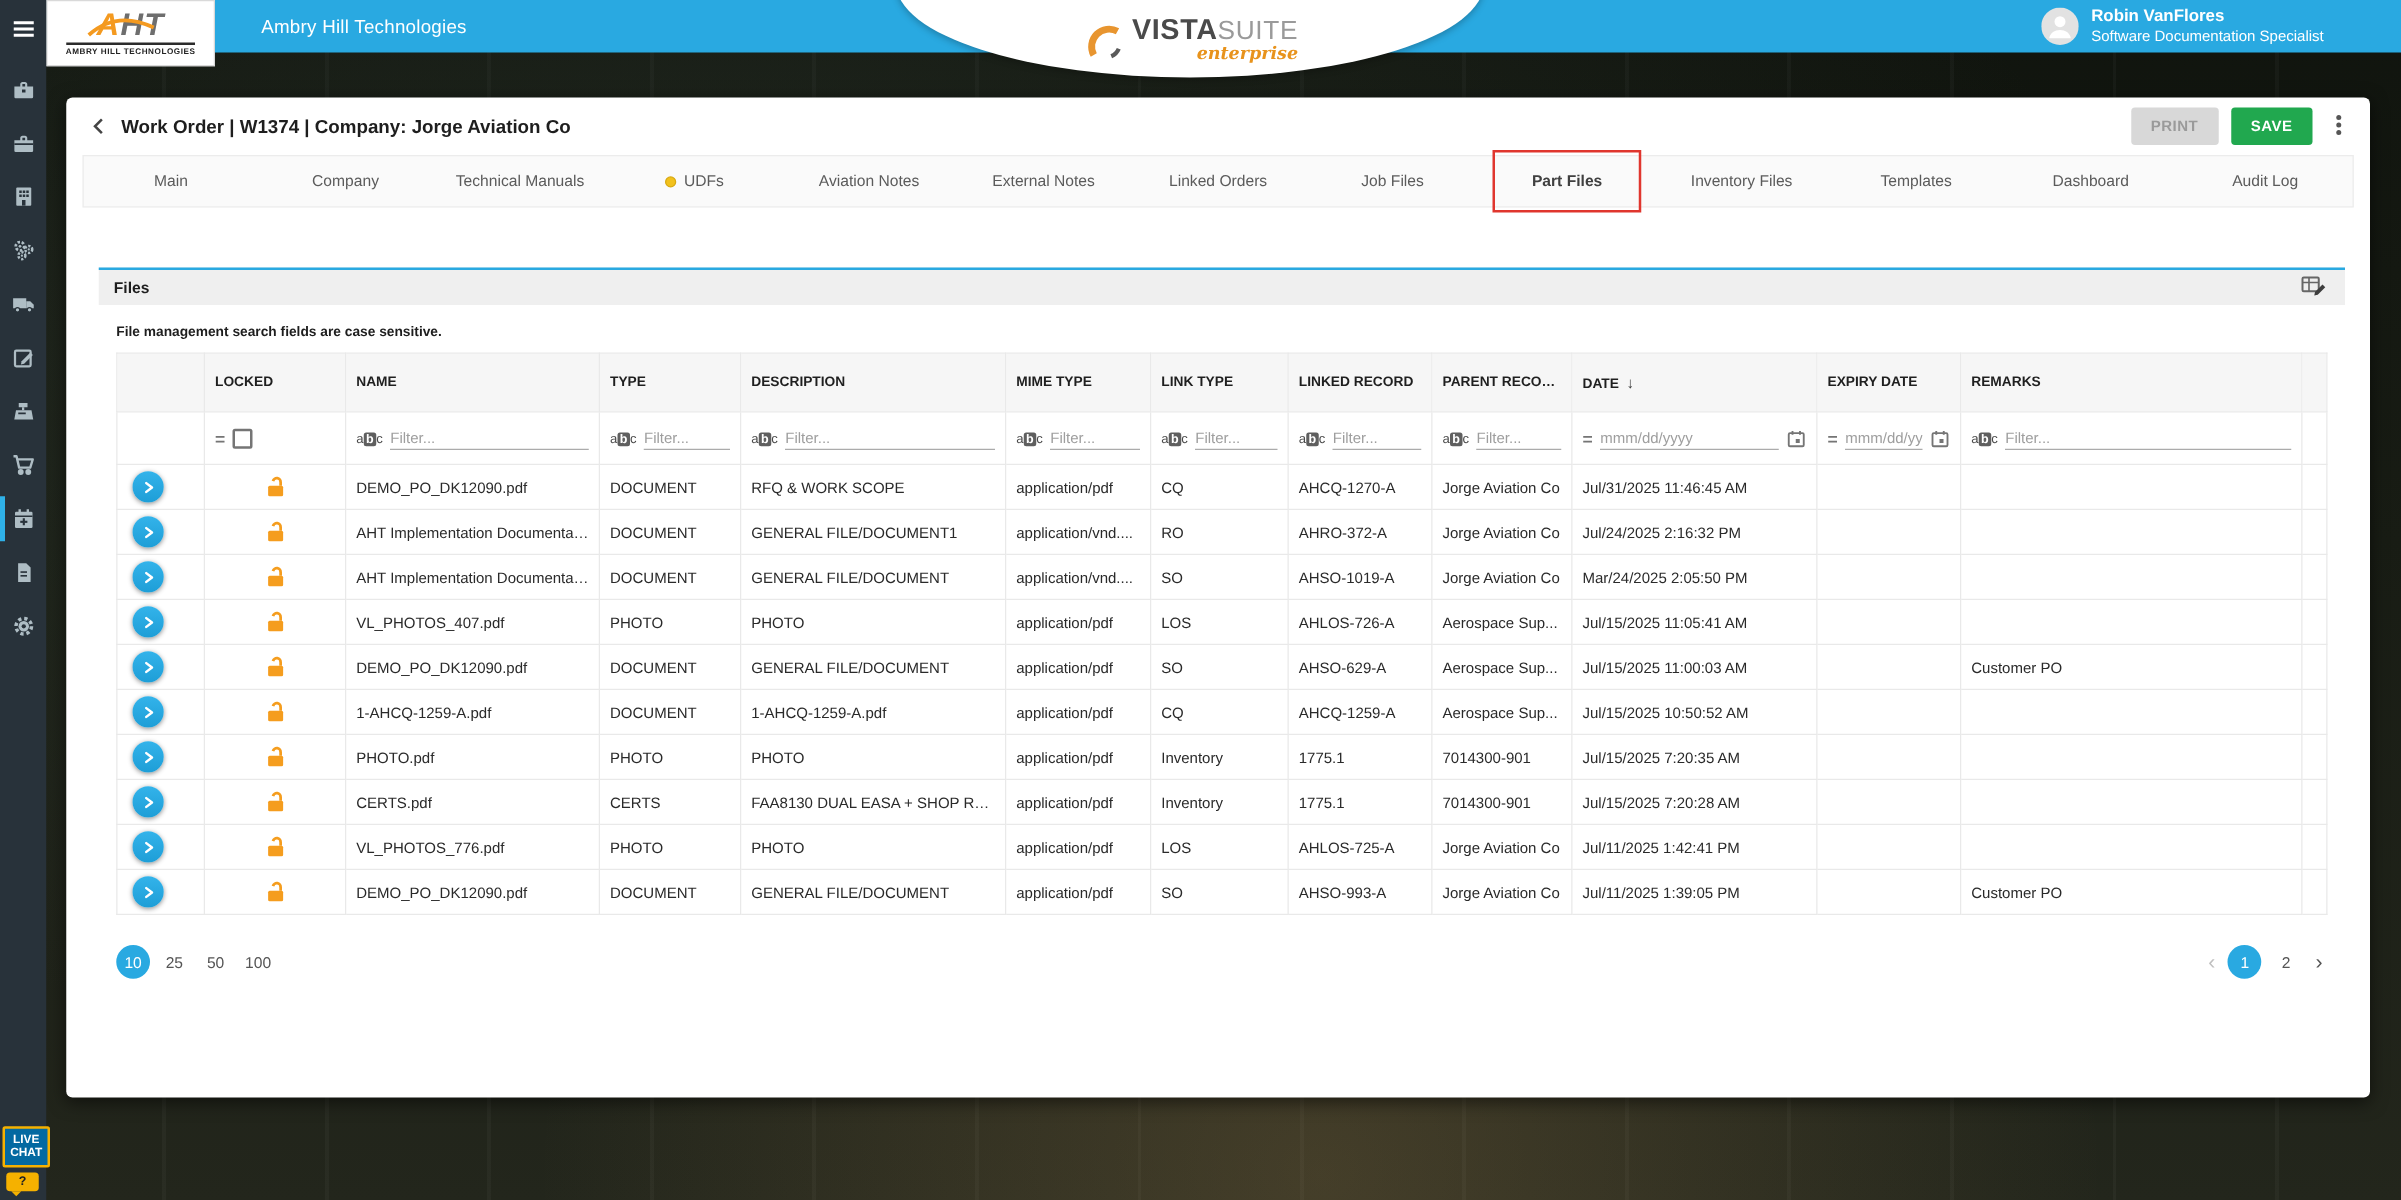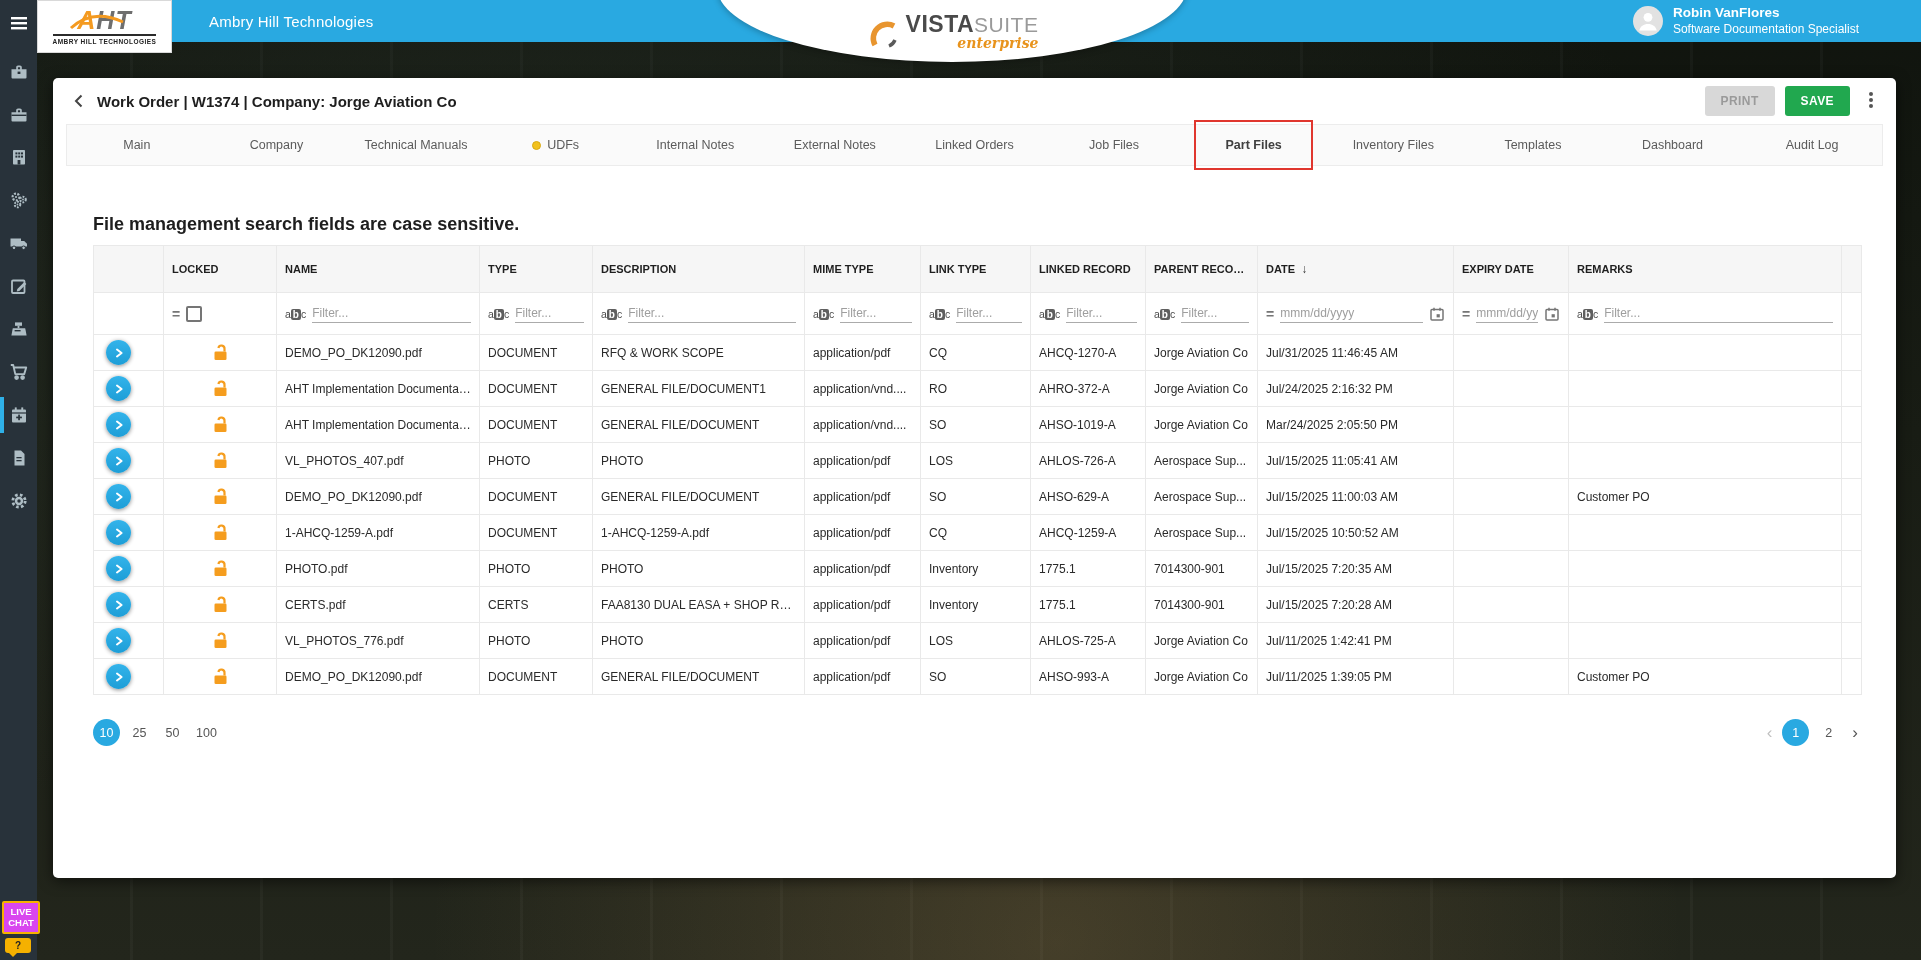--- a/index.html
+++ b/index.html
@@ -70,21 +70,21 @@
   .tab.highlighted { color:#404040; font-weight:bold; }
   .tab.highlighted::after { content:''; position:absolute; left:10px; right:10px; top:-5px; bottom:-5px;
     border:2px solid #E0362E; pointer-events:none; }
 
   
   .files-section { margin:48px 20px 0 26px; }
   .files-header { background:#EFEFEF; border-top:2px solid #29A9E1; height:30px; display:flex; align-items:center; padding:0 12px; }
   .files-title { font-size:12.5px; font-weight:bold; color:#1e1e1e; }
   .files-header .spacer { flex:1; }
   .edit-columns-btn { border:none; background:none; cursor:pointer; padding:2px; }
-  .files-note { font-size:18px; font-weight:bold; color:#1e1e1e; margin:16px 0 10px 14px; }
+  .files-note { font-size:11px; font-weight:bold; color:#1e1e1e; margin:16px 0 10px 14px; }
 
   
   .files-table { width:calc(100% - 28px); margin:0 14px; border-collapse:collapse; table-layout:fixed;
     border:1px solid #DCDCDC; font-size:12px; color:#2a2a2a; }
   .files-table th, .files-table td { border:1px solid #E9E9E9; white-space:nowrap; overflow:hidden; text-overflow:ellipsis; }
   .files-table thead tr.hdr th { background:#F6F6F6; font-size:11px; font-weight:bold; color:#1f1f1f; text-align:left;
     height:28px; padding:16px 8px; cursor:pointer; }
   .sort-arrow { font-weight:normal; font-size:12px; margin-left:6px; color:#3c3c3c; }
   tr.filter-row td { height:42px; background:#fff; }
   .filter-cell { display:flex; align-items:center; gap:6px; padding:0 8px; }
@@ -108,21 +108,21 @@
   .size-group { display:flex; align-items:center; gap:6px; }
   .pill { min-width:27px; height:27px; border-radius:50%; display:flex; align-items:center; justify-content:center;
     cursor:pointer; background:none; border:none; font-size:12.5px; color:#555; font-family:"Liberation Sans", sans-serif; padding:0 4px; }
   .pill.active { background:#29A9E1; color:#fff; }
   .page-group { margin-left:auto; display:flex; align-items:center; gap:6px; }
   .chev { font-size:17px; color:#555; background:none; border:none; cursor:pointer; padding:0 4px; }
   .chev.disabled { color:#c0c0c0; cursor:default; }
 
   
   .live-chat { position:absolute; left:2px; top:901px; width:38px; z-index:45; cursor:pointer; }
-  .live-chat-box { border:2px solid #F5B100; background:#d946ef; color:#fff; font-size:9.5px; font-weight:bold;
+  .live-chat-box { border:2px solid #F5B100; background:#0369a1; color:#fff; font-size:9.5px; font-weight:bold;
     line-height:1.2; text-align:center; padding:3px 0; border-radius:2px; }
   .chat-bubble { margin:4px 0 0 3px; width:26px; height:15px; background:#F5B100; border-radius:3px; position:relative;
     color:#222; font-size:10px; font-weight:bold; text-align:center; line-height:15px; }
   .chat-bubble::after { content:''; position:absolute; left:4px; top:100%; border:4px solid transparent; border-top-color:#F5B100; }
 
   
   col.w0{width:70px} col.w1{width:113px} col.w2{width:203px} col.w3{width:113px} col.w4{width:212px}
   col.w5{width:116px} col.w6{width:110px} col.w7{width:115px} col.w8{width:112px} col.w9{width:196px}
   col.w10{width:115px} col.w11{width:273px}
 </style>
@@ -293,21 +293,21 @@
         <span>Company</span>
       </div>
       <div class="tab">
         <span>Technical Manuals</span>
       </div>
       <div class="tab has-dot">
         <span class="dot"></span>
         <span>UDFs</span>
       </div>
       <div class="tab">
-        <span>Internal Notes</span>
+        <span>Aviation Notes</span>
       </div>
       <div class="tab">
         <span>External Notes</span>
       </div>
       <div class="tab">
         <span>Linked Orders</span>
       </div>
       <div class="tab">
         <span>Job Files</span>
       </div>
@@ -322,20 +322,31 @@
       </div>
       <div class="tab">
         <span>Dashboard</span>
       </div>
       <div class="tab">
         <span>Audit Log</span>
       </div>
     </div>
 
   <section class="files-section">
+    <div class="files-header">
+      <span class="files-title">Files</span>
+      <span class="spacer"></span>
+      <button class="edit-columns-btn">
+        <svg width="22" height="22">
+            <rect x="2" y="4" width="13" height="11" rx="1" fill="none" stroke="#666" stroke-width="1.6"></rect>
+            <path d="M2 8h13M7.2 4v11" stroke="#666" stroke-width="1.3"></path>
+            <path fill="#3d3d3d" d="M12 15.6l6-6 2.2 2.2-6 6-2.8.6z"></path>
+          </svg>
+      </button>
+    </div>
 
     <div class="files-note">File management search fields are case sensitive.</div>
 
     <table class="files-table">
       <colgroup>
         <col class="w0">
           <col class="w1">
           <col class="w2">
           <col class="w3">
           <col class="w4">

